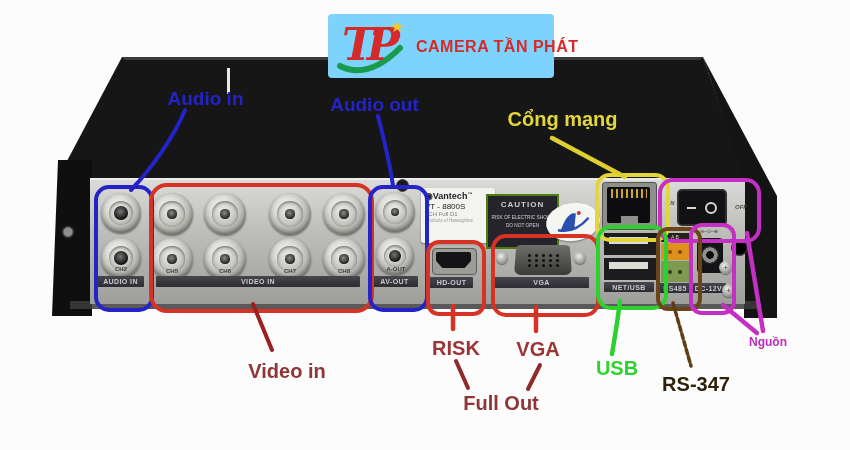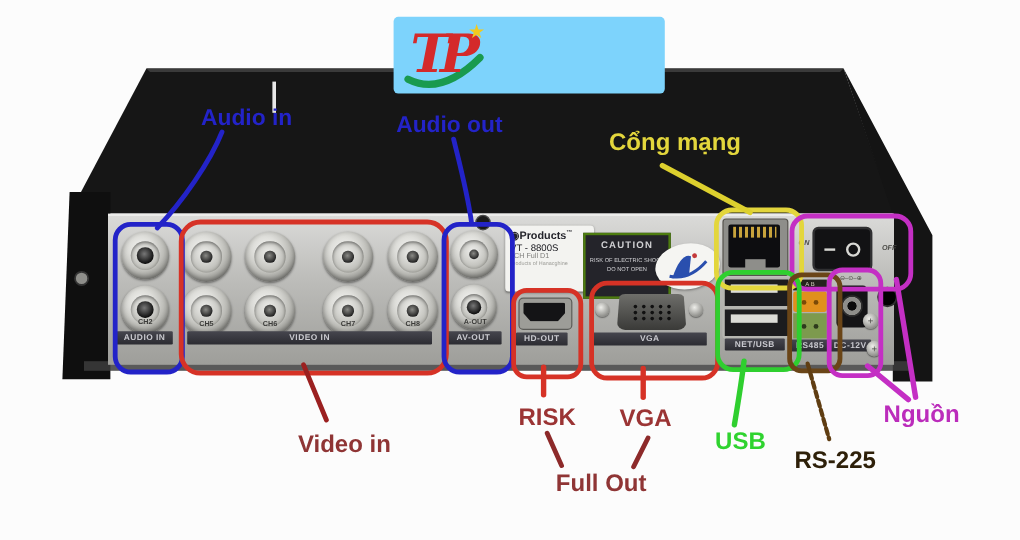--- a/index.html
+++ b/index.html
@@ -85,21 +85,21 @@
   <div class="chl" style="left:332px;top:268px;width:24px;">CH8</div>
   <div class="plate" style="left:156px;top:276px;width:204px;height:11px;">VIDEO IN</div>
 
   <div class="bnc" style="left:375px;top:192px;width:40px;height:40px;"></div>
   <div class="bnc rca" style="left:376px;top:237px;width:38px;height:38px;"></div>
   <div class="chl" style="left:381px;top:266px;width:30px;">A-OUT</div>
   <div class="plate" style="left:371px;top:276px;width:47px;height:11px;">AV-OUT</div>
 
   <div class="sticker" style="left:421px;top:188px;width:66px;height:49px;padding:3px 4px;">
     <div style="font-size:9px;font-weight:bold;color:#23232a;">
-      <span>◉</span><span>Products</span><span style="font-size:5px;vertical-align:top;">™</span>
+      <span>◉</span><span>Vantech</span><span style="font-size:5px;vertical-align:top;">™</span>
     </div>
     <div style="font-size:8px;font-weight:normal;color:#1a1a20;margin-top:1px;">VT - 8800S</div>
     <div style="font-size:6px;color:#7d7d7a;">8CH Full D1</div>
     <div style="font-size:5px;color:#9b9b96;transform:scale(.9);transform-origin:left;">Products of Hanacghine</div>
   </div>
 
   <div class="caution" style="left:486px;top:194px;width:69px;height:47px;padding-top:4px;">
     <div style="font-size:8px;font-weight:bold;letter-spacing:1px;">CAUTION</div>
     <div style="font-size:5px;margin-top:5px;transform:scale(.95);">RISK OF ELECTRIC SHOCK</div>
     <div style="font-size:5px;margin-top:2px;transform:scale(.95);">DO NOT OPEN</div>
@@ -212,24 +212,25 @@
   </svg>
 
   <div class="lbl" style="left:158px;top:88px;width:95px;font-size:19px;color:#2323c8;">Audio in</div>
   <div class="lbl" style="left:505px;top:108px;width:115px;font-size:20px;color:#e3d63c;">Cổng mạng</div>
   <div class="lbl" style="left:322px;top:94px;width:105px;font-size:19px;color:#2323c8;">Audio out</div>
   <div class="lbl" style="left:246px;top:360px;width:82px;font-size:20px;color:#8f3535;">Video in</div>
   <div class="lbl" style="left:428px;top:337px;width:56px;font-size:20px;color:#9b3434;">RISK</div>
   <div class="lbl" style="left:512px;top:338px;width:52px;font-size:20px;color:#9b3434;">VGA</div>
   <div class="lbl" style="left:452px;top:392px;width:98px;font-size:20px;color:#8f3535;">Full Out</div>
   <div class="lbl" style="left:594px;top:357px;width:46px;font-size:20px;color:#2fd32f;">USB</div>
-  <div class="lbl" style="left:656px;top:373px;width:80px;font-size:20px;color:#2e2009;">RS-225</div>
-  <div class="lbl" style="left:732px;top:335px;width:72px;font-size:20px;color:#bb2cbb;">Nguồn</div>
+  <div class="lbl" style="left:656px;top:373px;width:80px;font-size:20px;color:#2e2009;">RS-347</div>
+  <div class="lbl" style="left:732px;top:335px;width:72px;font-size:12px;color:#bb2cbb;">Nguồn</div>
 
   <div class="abs" style="left:328px;top:14px;width:226px;height:64px;background:#7dd3fc;border-radius:4px;">
     <svg width="80" height="64" viewBox="0 0 80 64" style="position:absolute;left:6px;top:0;">
       <path d="M6,52 Q34,66 66,34" stroke="#199a4e" stroke-width="6" fill="none" stroke-linecap="round"></path>
       <text x="8" y="46" font-family="DejaVu Serif, serif" font-style="italic" font-weight="bold" font-size="44" letter-spacing="-8" fill="#d42a2a">TP</text>
       <text x="56" y="18" font-size="16" fill="#f2c91e">★</text>
     </svg>
+    <div class="lbl" style="left:88px;top:24px;width:135px;font-size:16px;color:#d42a2a;letter-spacing:.5px;">CAMERA TẦN PHÁT</div>
   </div>
 
 </div>
 
 </body></html>

